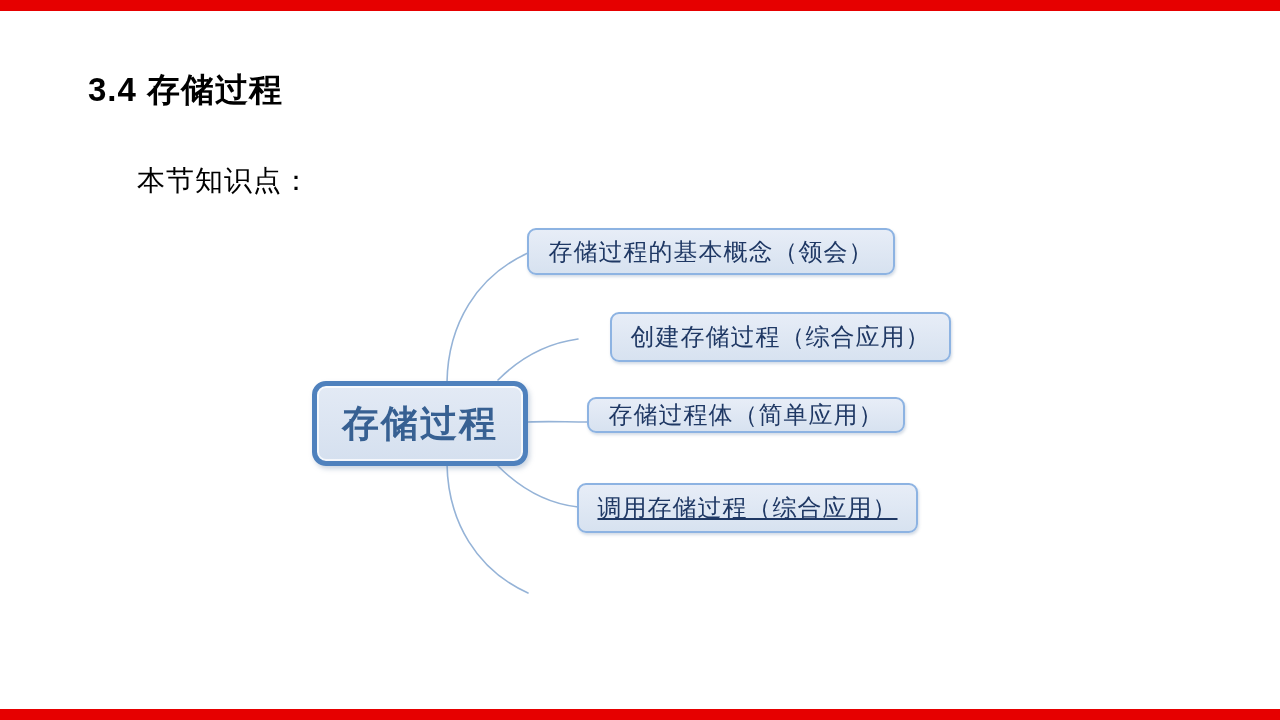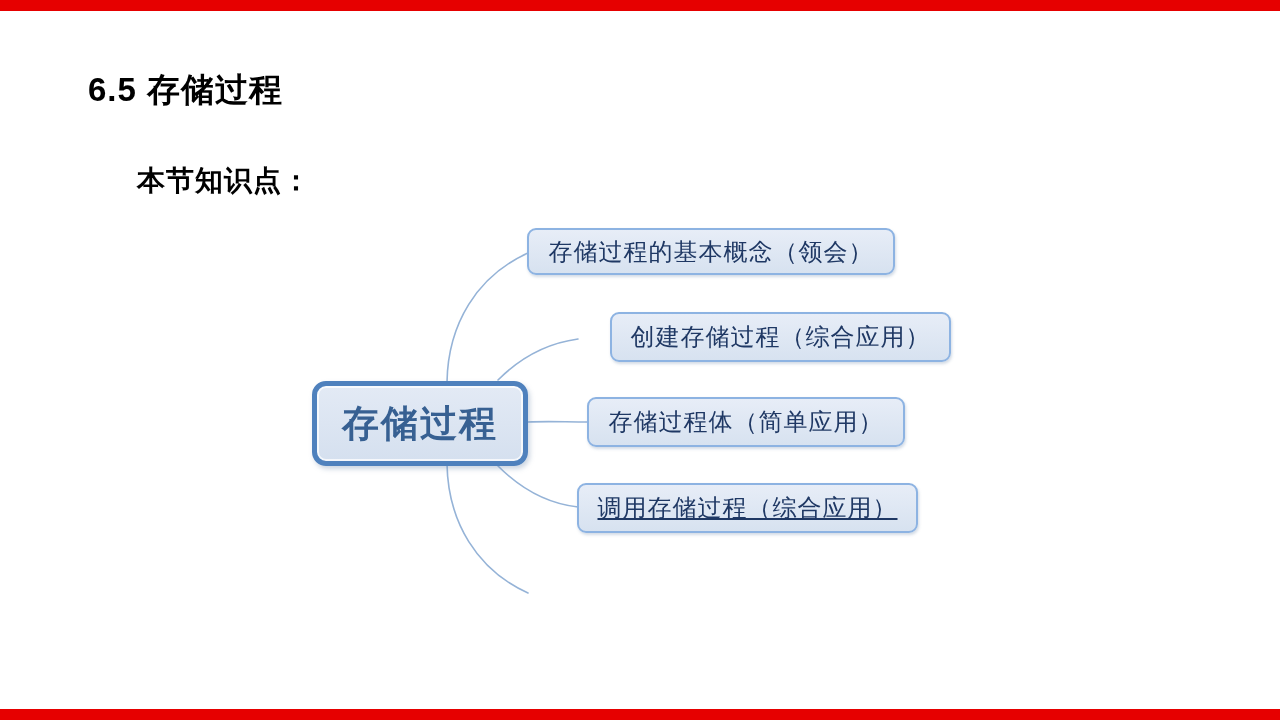--- a/index.html
+++ b/index.html
@@ -16,21 +16,21 @@
   }
   .accent-bar.top{top:0;}
   .accent-bar.bottom{bottom:0;}
   .slide-title{
     position:absolute;left:88px;top:68px;margin:0;
     font-size:33px;font-weight:700;color:#000;letter-spacing:1px;
     white-space:pre;
   }
   .slide-subtitle{
     position:absolute;left:137px;top:162px;margin:0;
-    font-size:28px;font-weight:700;color:#000;letter-spacing:1px;
+    font-size:28px;font-weight:400;color:#000;letter-spacing:1px;
   }
   .connectors{
     position:absolute;left:0;top:0;width:1280px;height:720px;
     pointer-events:none;
   }
   .node{
     position:absolute;display:flex;align-items:center;justify-content:center;
     box-sizing:border-box;text-align:center;
   }
   .root-node{
@@ -42,32 +42,32 @@
   }
   .branch-node{
     background:linear-gradient(#e7edf7,#d7e2f0);
     border:2px solid #8db3e2;border-radius:9px;
     box-shadow:1px 2px 3px rgba(110,135,170,.30);
     font-size:24px;font-weight:400;color:#1f3864;letter-spacing:1px;
     padding:0 8px;
   }
   .branch-0{left:527px;top:228px;width:368px;height:47px;}
   .branch-1{left:577px;top:312px;width:341px;height:50px;margin-left:33px;}
-  .branch-2{left:587px;top:397px;width:318px;height:50px;}
+  .branch-2{left:587px;top:397px;width:318px;height:36px;}
   .branch-3{left:577px;top:483px;width:341px;height:50px;text-decoration:underline;}
   .branch-4{left:527px;top:569px;width:343px;height:50px;}
 </style>
 </head>
 <body>
 
 <div class="slide">
 
   <div class="accent-bar top"></div>
 
-  <h1 class="slide-title">6.5 存储过程</h1>
+  <h1 class="slide-title">3.4 存储过程</h1>
 
   <h2 class="slide-subtitle">本节知识点：</h2>
 
   <svg class="connectors" viewBox="0 0 1280 720" xmlns="http://www.w3.org/2000/svg">
     <g fill="none" stroke="#95b3d7" stroke-width="1.6" stroke-linecap="round">
       <path d="M 447 382 C 448 324, 477 276, 528 253"></path>
       <path d="M 498 380 C 516 362, 541 344, 578 339"></path>
       <path d="M 528 422 C 548 421, 565 422, 588 422"></path>
       <path d="M 498 466 C 516 484, 541 503, 578 507"></path>
       <path d="M 447 464 C 448 522, 477 570, 528 593"></path>

